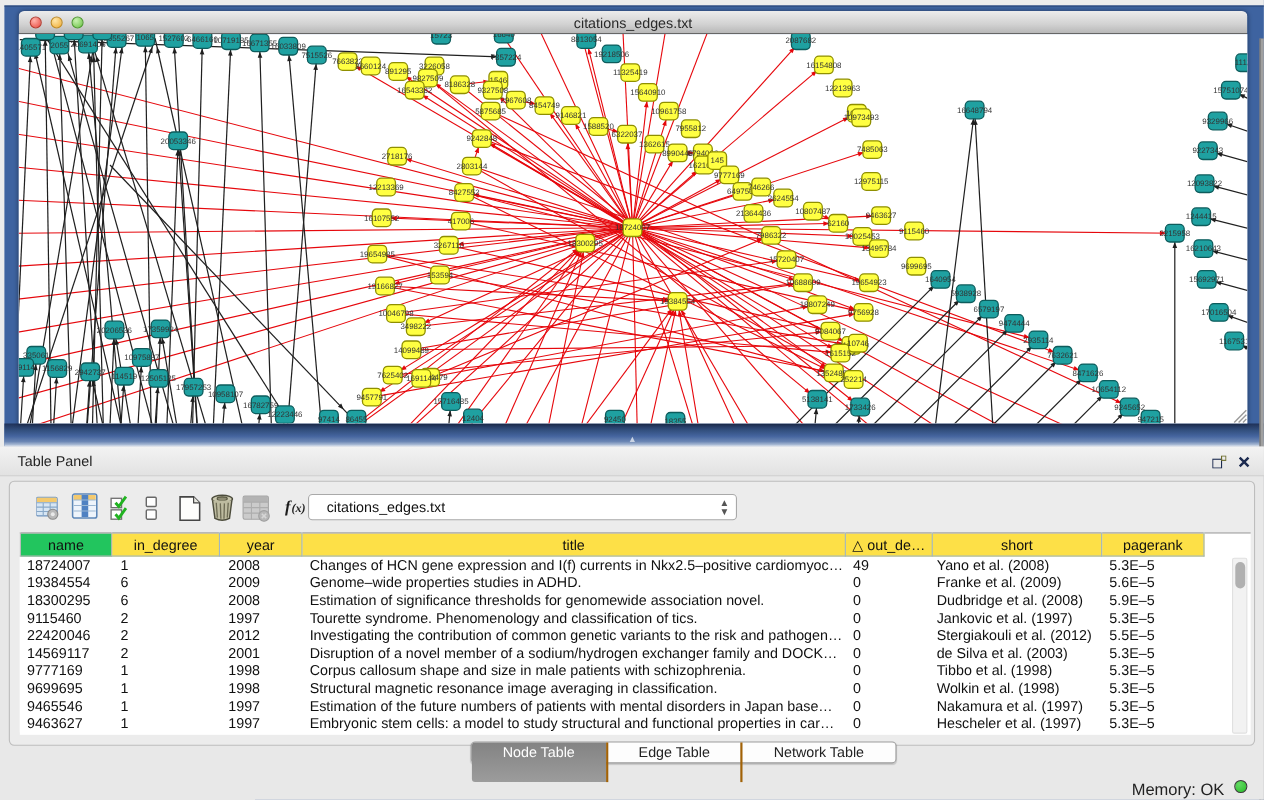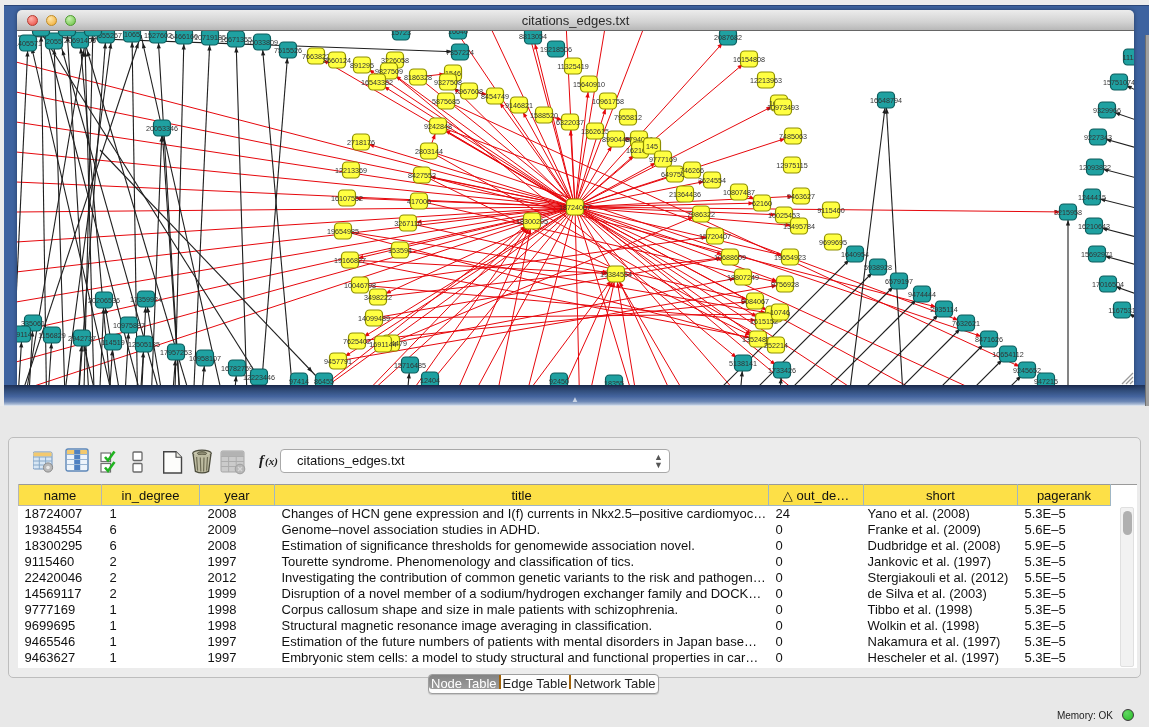--- a/index.html
+++ b/index.html
@@ -14,33 +14,33 @@
 #tphead{height:27px;background:linear-gradient(#f3f3f3,#e2e2e2);border-bottom:1px solid #cfcfcf;position:relative}
 #tphead .t{position:absolute;left:16px;top:6px;font-size:13px;color:#222}
 #container{position:absolute;left:8px;top:31px;width:1133px;height:241px;background:#ececec;border:1px solid #bdbdbd;border-radius:5px}
 #toolbar{position:absolute;left:0;top:0;width:100%;height:47px}
 #combo{position:absolute;left:271px;top:11px;width:390px;height:24px;background:#fff;border:1px solid #a9a9a9;border-radius:4px;font-size:13px;color:#111;line-height:22px;padding-left:16px}
 #combo .arr{position:absolute;right:6px;top:3px;font-size:9px;color:#555;line-height:8px;text-align:center}
 table{border-collapse:collapse;table-layout:fixed;font-size:13px}
 #dtable{position:absolute;left:9px;top:46px;width:1076px;background:#fff;border-top:1px solid #9a9a9a}
 #whiteu{position:absolute;left:9px;top:46px;width:1119px;height:184px;background:#fff;border-top:1px solid #9a9a9a}
 #dtable th{height:21px;background:#fde047;border:1px solid #9fb6c4;border-top:none;font-weight:normal;font-size:13px;color:#111}
-#dtable th.gray{background:#fde047;border-color:#b5b5b5}
+#dtable th.gray{background:#22c55e;border-color:#b5b5b5}
 #dtable td{height:16px;color:#111;white-space:nowrap;overflow:hidden;font-size:13px}
 .c1{width:83px;padding-left:6px}.c2{width:98px;padding-left:8px}.c3{width:75px;padding-left:8px}
-.c4{width:494px;padding-left:7px}.c5{width:95px;padding-left:7px}.c6{width:154px;padding-left:4px}.c7{width:93px;padding-left:7px}
+.c4{width:494px;padding-left:7px}.c5{width:79px;padding-left:7px}.c6{width:154px;padding-left:4px}.c7{width:93px;padding-left:7px}
 td.c1{padding-left:6px}
 #dtable th{padding:0}
 #vsb{position:absolute;left:1111px;top:69px;width:14px;height:160px;background:#f2f2f2;border:1px solid #e0e0e0;border-radius:2px}
 #vsb .th{position:absolute;left:2px;top:3px;width:9px;height:24px;background:#b0b0b0;border-radius:5px}
 #tabs{position:absolute;left:428px;top:268px;height:20px;border:1px solid #9e9e9e;border-radius:4px;background:#fdfdfd;box-shadow:0 1px 1px rgba(0,0,0,.15)}
-#tabs span{display:inline-block;height:14px;line-height:18px;font-size:13px;padding:0 2px;color:#222;vertical-align:top}
+#tabs span{display:inline-block;height:36px;line-height:18px;font-size:13px;padding:0 28px;color:#222;vertical-align:top}
 #tabs .sel{background:linear-gradient(#838383,#9c9c9c);color:#fff;border-radius:3px 0 0 3px}
 #tabs .sep{border-left:2px solid #a16207}
-#mem{position:absolute;right:36px;top:304px;font-size:10px;color:#222}
+#mem{position:absolute;right:36px;top:304px;font-size:15px;color:#222}
 #memdot{position:absolute;right:15px;top:303px;width:12px;height:12px;border-radius:50%;background:radial-gradient(circle at 35% 30%,#63d963,#27bd27);border:1.5px solid #3a3a3a}
 #splitter{position:absolute;left:571px;top:395px;color:#c9d3e4;font-size:8px;z-index:3}
 </style></head><body>
 <div id="blue"></div>
 <div id="bluebot"></div>
 <div id="graystrip"></div>
 <div id="macwin">
   <div id="titlebar">
     <div class="tl" style="left:10px;background:radial-gradient(circle at 35% 30%,#ffb3ab,#e8463c);border:1px solid #b53b30"></div>
     <div class="tl" style="left:29px;background:radial-gradient(circle at 35% 30%,#ffe6a8,#efaa30);border:1px solid #c08b24"></div>
@@ -675,20 +675,30 @@
         <g stroke="#9a9a9a" stroke-width="1.3">
           <line x1="1122" y1="384" x2="1133" y2="373"></line>
           <line x1="1126" y1="384" x2="1133" y2="377"></line>
           <line x1="1130" y1="384" x2="1133" y2="381"></line>
         </g>
       </svg>
     </div>
 </div>
 <div id="splitter">▲</div>
 <div id="tpanel">
+  <div id="tphead">
+      <span class="t">Table Panel</span>
+    <svg width="13" height="12" style="position:absolute;right:34px;top:8px" viewBox="0 0 13 12">
+        <rect x="0.5" y="3.5" width="8" height="8" fill="none" stroke="#1c2b50"></rect>
+        <rect x="8.5" y="0.5" width="4" height="4" fill="none" stroke="#6b6b2a"></rect>
+      </svg>
+    <svg width="12" height="12" style="position:absolute;right:12px;top:8px" viewBox="0 0 12 12">
+        <path d="M2 2 L10 10 M10 2 L2 10" stroke="#1c2b50" stroke-width="2.2"></path>
+      </svg>
+  </div>
   <div id="container">
     <div id="toolbar">
       <svg width="660" height="40" style="position:absolute;left:24px;top:8px" viewBox="0 0 660 40">
         <g transform="translate(0,6)">
             <rect x="0" y="0" width="19" height="17" rx="1.5" fill="#d7e6f4" stroke="#6f93bd"></rect>
             <rect x="0.5" y="0.5" width="18" height="4" fill="#f3c96e"></rect>
             <path d="M0 5 H19 M0 9 H19 M0 13 H19 M6.3 5 V17 M12.6 5 V17" stroke="#88a8c8" stroke-width="1"></path>
             <circle cx="15" cy="15.5" r="4.6" fill="#b9b9b9" stroke="#8a8a8a"></circle>
             <circle cx="15" cy="15.5" r="1.8" fill="#e9e9e9"></circle>
           </g>
@@ -742,29 +752,29 @@
             <th class="c4">title</th>
             <th class="c5">△ out_de…</th>
             <th class="c6">short</th>
             <th class="c7">pagerank</th>
           </tr>
       <tr>
             <td class="c1">18724007</td>
             <td class="c2">1</td>
             <td class="c3">2008</td>
             <td class="c4">Changes of HCN gene expression and I(f) currents in Nkx2.5–positive cardiomyoc…</td>
-            <td class="c5">24</td>
+            <td class="c5">49</td>
             <td class="c6">Yano et al. (2008)</td>
             <td class="c7">5.3E–5</td>
           </tr>
           <tr>
             <td class="c1">19384554</td>
             <td class="c2">6</td>
             <td class="c3">2009</td>
-            <td class="c4">Genome–novel association studies in ADHD.</td>
+            <td class="c4">Genome–wide properties studies in ADHD.</td>
             <td class="c5">0</td>
             <td class="c6">Franke et al. (2009)</td>
             <td class="c7">5.6E–5</td>
           </tr>
           <tr>
             <td class="c1">18300295</td>
             <td class="c2">6</td>
             <td class="c3">2008</td>
             <td class="c4">Estimation of significance thresholds for genomewide association novel.</td>
             <td class="c5">0</td>
@@ -785,21 +795,21 @@
             <td class="c2">2</td>
             <td class="c3">2012</td>
             <td class="c4">Investigating the contribution of common genetic variants to the risk and pathogen…</td>
             <td class="c5">0</td>
             <td class="c6">Stergiakouli et al. (2012)</td>
             <td class="c7">5.5E–5</td>
           </tr>
           <tr>
             <td class="c1">14569117</td>
             <td class="c2">2</td>
-            <td class="c3">1999</td>
+            <td class="c3">2001</td>
             <td class="c4">Disruption of a novel member of a sodium/hydrogen exchanger family and DOCK…</td>
             <td class="c5">0</td>
             <td class="c6">de Silva et al. (2003)</td>
             <td class="c7">5.3E–5</td>
           </tr>
           <tr>
             <td class="c1">9777169</td>
             <td class="c2">1</td>
             <td class="c3">1998</td>
             <td class="c4">Corpus callosum shape and size in male patients with schizophrenia.</td>

